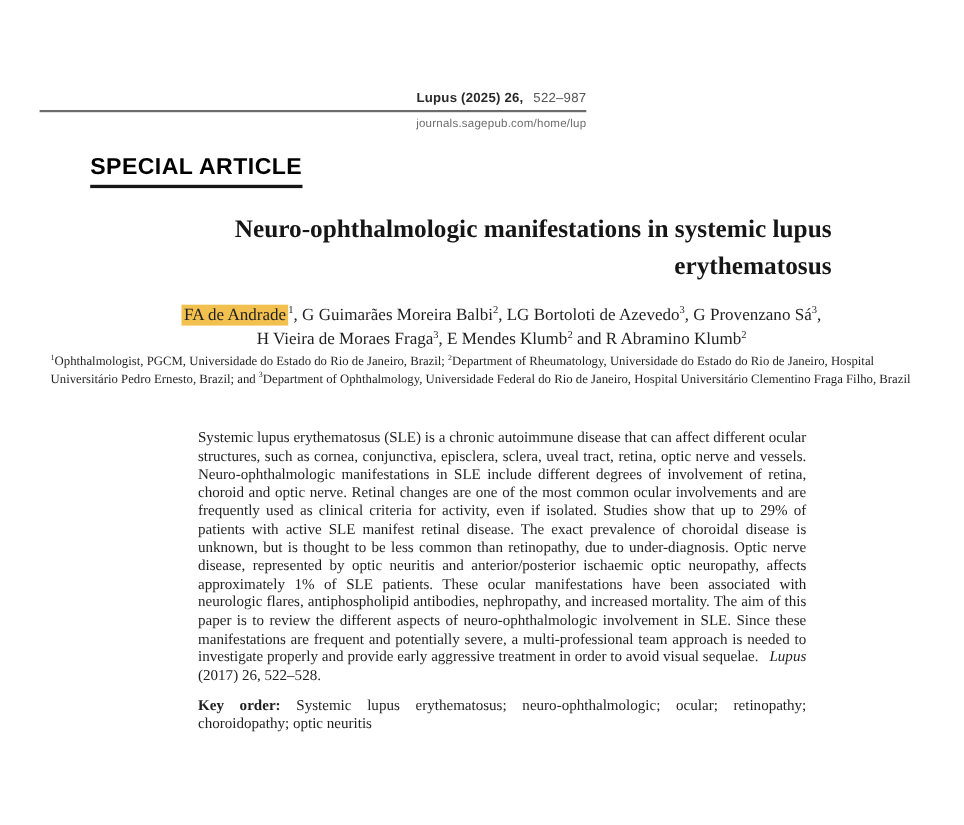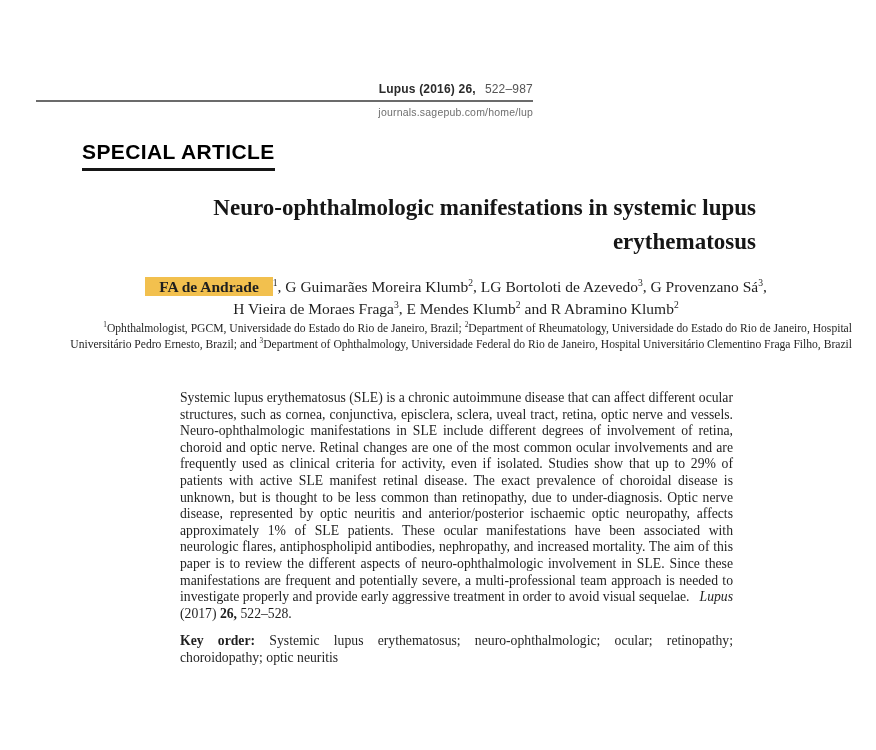--- a/index.html
+++ b/index.html
@@ -84,49 +84,48 @@
     line-height: 21.5px;
     color: #1f1f1f;
   }
   .authors sup, .affiliations sup {
     font-size: 0.62em;
     vertical-align: super;
     line-height: 0;
   }
   .hl {
     background: #f2c04e;
-    padding: 1px 14px;
-    font-weight: bold;
+    padding: 1px 2px;
   }
 
   
   .affiliations {
     position: absolute;
     left: 46px;
     top: 321px;
     width: 806px;
-    text-align: right;
+    text-align: left;
     font-size: 11.6px;
     line-height: 15.5px;
     color: #1f1f1f;
   }
 
   
   .abstract {
     position: absolute;
     left: 180px;
     top: 390px;
     width: 553px;
     text-align: justify;
     font-size: 13.7px;
     line-height: 16.6px;
     color: #1f1f1f;
   }
   .cit-journal { font-style: italic; margin-left: 10px; }
-  .cit-volume { font-weight: bold; margin-top: 32px; }
+  .cit-volume { font-weight: normal; margin-top: 32px; }
 
   
   .keywords {
     position: absolute;
     left: 180px;
     top: 633px;
     width: 553px;
     text-align: justify;
     font-size: 13.7px;
     line-height: 16.8px;
@@ -134,33 +133,33 @@
   }
   .kw-label { font-weight: bold; }
 </style>
 </head>
 <body>
 
 <div class="page">
 
   <div class="header-block">
     <div class="journal-line">
-      <span class="jbold">Lupus (2016) 26,</span><span class="jpages">522–987</span>
+      <span class="jbold">Lupus (2025) 26,</span><span class="jpages">522–987</span>
     </div>
     <hr class="header-rule">
     <a class="journal-url" href="#">journals.sagepub.com/home/lup</a>
   </div>
 
   <div class="section-label">SPECIAL ARTICLE</div>
 
   <h1 class="article-title" style="margin:0;">Neuro-ophthalmologic manifestations in systemic lupus erythematosus</h1>
 
   <div class="authors">
     <div>
-      <span class="hl" style="background: rgb(242, 192, 78);">FA de Andrade</span><sup>1</sup><span>, G Guimarães Moreira Klumb</span><sup>2</sup><span>, LG Bortoloti de Azevedo</span><sup>3</sup><span>, G Provenzano Sá</span><sup>3</sup><span>,</span>
+      <span class="hl" style="background: rgb(242, 192, 78);">FA de Andrade</span><sup>1</sup><span>, G Guimarães Moreira Balbi</span><sup>2</sup><span>, LG Bortoloti de Azevedo</span><sup>3</sup><span>, G Provenzano Sá</span><sup>3</sup><span>,</span>
     </div>
     <div>
       <span>H Vieira de Moraes Fraga</span><sup>3</sup><span>, E Mendes Klumb</span><sup>2</sup><span> and R Abramino Klumb</span><sup>2</sup>
     </div>
   </div>
 
   <div class="affiliations">
     <sup>1</sup><span>Ophthalmologist, PGCM, Universidade do Estado do Rio de Janeiro, Brazil; </span><sup>2</sup><span>Department of Rheumatology, Universidade do Estado do Rio de Janeiro, Hospital Universitário Pedro Ernesto, Brazil; and </span><sup>3</sup><span>Department of Ophthalmology, Universidade Federal do Rio de Janeiro, Hospital Universitário Clementino Fraga Filho, Brazil</span>
   </div>
 

